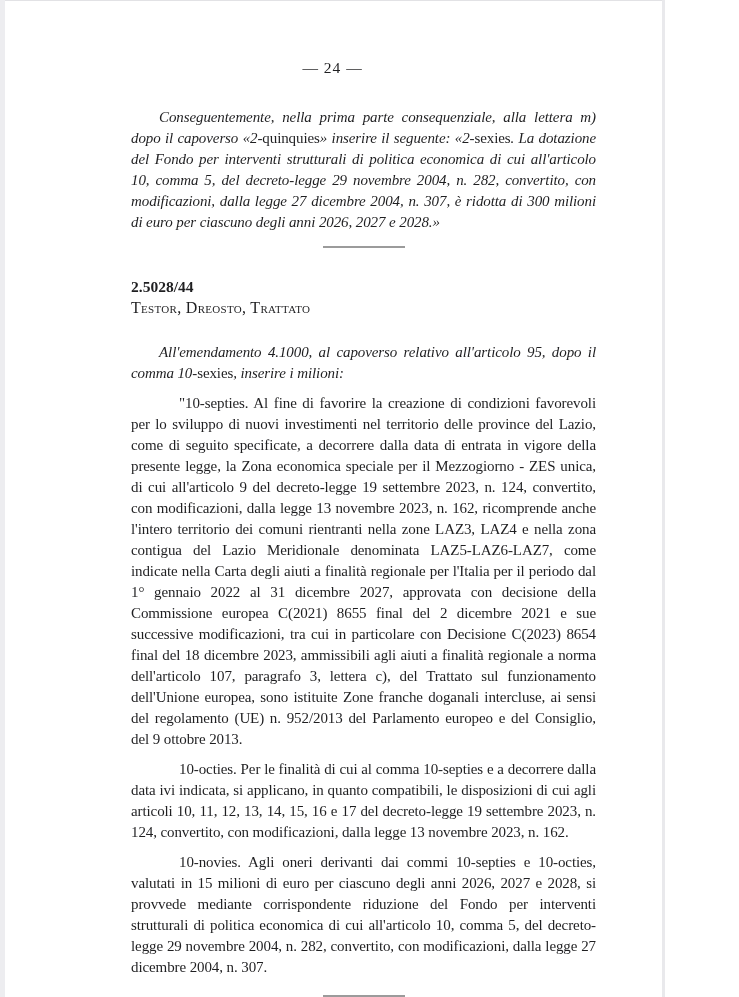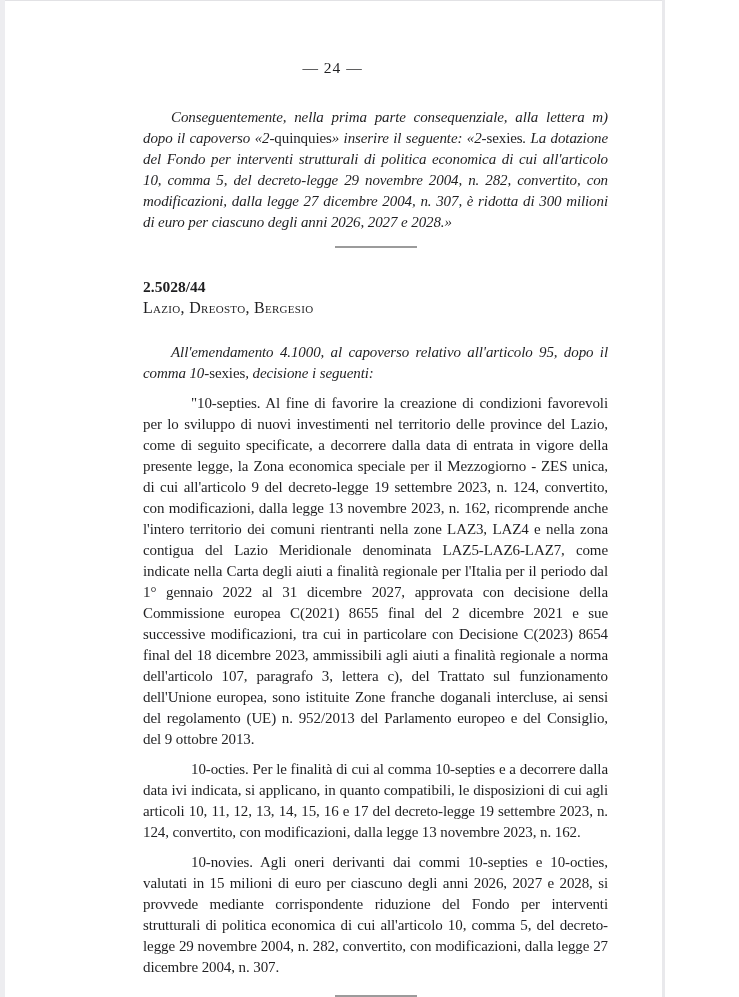--- a/index.html
+++ b/index.html
@@ -23,21 +23,21 @@
     position: absolute;
     top: 59px;
     left: 0;
     right: 0;
     text-align: center;
     font-size: 15.5px;
     letter-spacing: 1px;
   }
   .content {
     position: absolute;
-    left: 143px;
+    left: 131px;
     top: 107px;
     width: 465px;
   }
   .para {
     font-size: 15px;
     line-height: 21px;
     text-align: justify;
     letter-spacing: -0.1px;
     hyphens: auto;
     -webkit-hyphens: auto;
@@ -75,23 +75,23 @@
   <div class="page-number">— 24 —</div>
 
   <div class="content">
 
     <p class="para italic-para"><span class="seg-italic">Conseguentemente, nella prima parte consequenziale, alla lettera m) dopo il capoverso «2-</span><span class="seg-roman">quinquies</span><span class="seg-italic">» inserire il seguente: «2-</span><span class="seg-roman">sexies</span><span class="seg-italic">. La dotazione del Fondo per interventi strutturali di politica economica di cui all'articolo 10, comma 5, del decreto-legge 29 novembre 2004, n. 282, convertito, con modificazioni, dalla legge 27 dicembre 2004, n. 307, è ridotta di 300 milioni di euro per ciascuno degli anni 2026, 2027 e 2028.»</span></p>
 
     <div class="rule"></div>
 
     <div class="amendment-number">2.5028/44</div>
 
-    <div class="signatories">Lazio, Dreosto, Bergesio</div>
+    <div class="signatories">Testor, Dreosto, Trattato</div>
 
-    <p class="para italic-para intro"><span class="seg-italic">All'emendamento 4.1000, al capoverso relativo all'articolo 95, dopo il comma 10-</span><span class="seg-roman">sexies</span><span class="seg-italic">, decisione i seguenti:</span></p>
+    <p class="para italic-para intro"><span class="seg-italic">All'emendamento 4.1000, al capoverso relativo all'articolo 95, dopo il comma 10-</span><span class="seg-roman">sexies</span><span class="seg-italic">, inserire i milioni:</span></p>
 
     <div class="body-paragraphs">
         <p class="para body-para"><span class="seg-roman">"10-</span><span class="seg-italic">septies</span><span class="seg-roman">. Al fine di favorire la creazione di condizioni favorevoli per lo sviluppo di nuovi investimenti nel territorio delle province del Lazio, come di seguito specificate, a decorrere dalla data di entrata in vigore della presente legge, la Zona economica speciale per il Mezzogiorno - ZES unica, di cui all'articolo 9 del decreto-legge 19 settembre 2023, n. 124, convertito, con modificazioni, dalla legge 13 novembre 2023, n. 162, ricomprende anche l'intero territorio dei comuni rientranti nella zone LAZ3, LAZ4 e nella zona contigua del Lazio Meridionale denominata LAZ5-LAZ6-LAZ7, come indicate nella Carta degli aiuti a finalità regionale per l'Italia per il periodo dal 1° gennaio 2022 al 31 dicembre 2027, approvata con decisione della Commissione europea C(2021) 8655 final del 2 dicembre 2021 e sue successive modificazioni, tra cui in particolare con Decisione C(2023) 8654 final del 18 dicembre 2023, ammissibili agli aiuti a finalità regionale a norma dell'articolo 107, paragrafo 3, lettera c), del Trattato sul funzionamento dell'Unione europea, sono istituite Zone franche doganali intercluse, ai sensi del regolamento (UE) n. 952/2013 del Parlamento europeo e del Consiglio, del 9 ottobre 2013.</span></p>
         <p class="para body-para"><span class="seg-roman">10-</span><span class="seg-italic">octies</span><span class="seg-roman">. Per le finalità di cui al comma 10-</span><span class="seg-italic">septies</span><span class="seg-roman"> e a decorrere dalla data ivi indicata, si applicano, in quanto compatibili, le disposizioni di cui agli articoli 10, 11, 12, 13, 14, 15, 16 e 17 del decreto-legge 19 settembre 2023, n. 124, convertito, con modificazioni, dalla legge 13 novembre 2023, n. 162.</span></p>
         <p class="para body-para"><span class="seg-roman">10-</span><span class="seg-italic">novies</span><span class="seg-roman">. Agli oneri derivanti dai commi 10-</span><span class="seg-italic">septies</span><span class="seg-roman"> e 10-</span><span class="seg-italic">octies</span><span class="seg-roman">, valutati in 15 milioni di euro per ciascuno degli anni 2026, 2027 e 2028, si provvede mediante corrispondente riduzione del Fondo per interventi strutturali di politica economica di cui all'articolo 10, comma 5, del decreto-legge 29 novembre 2004, n. 282, convertito, con modificazioni, dalla legge 27 dicembre 2004, n. 307.</span></p>
       </div>
 
     <div class="rule bottom"></div>
 
   </div>

